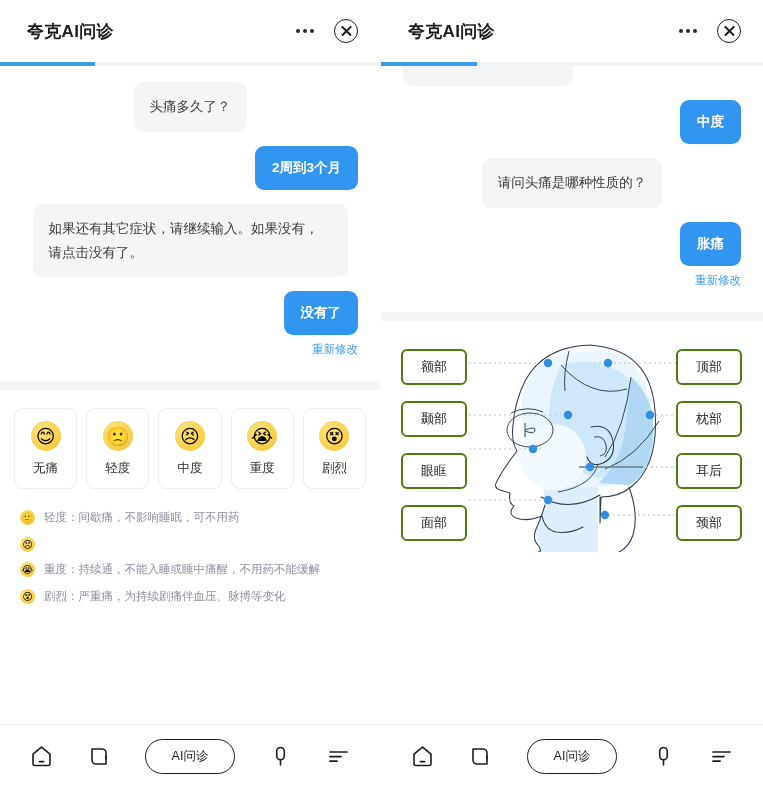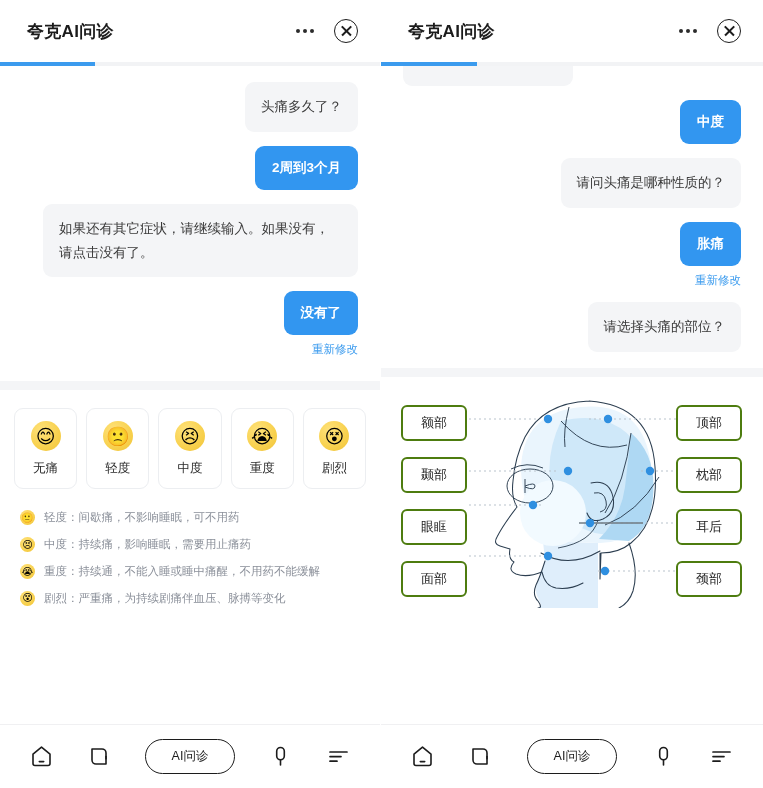--- a/index.html
+++ b/index.html
@@ -69,21 +69,21 @@
     flex: 1 1 auto;
     position: relative;
     background: #ffffff;
     overflow: hidden;
   }
 
   
   .chat { padding: 16px 22px 10px 22px; }
   .chat--right { padding-top: 0; }
   .msg-row { display: flex; margin-bottom: 14px; }
-  .msg-row.bot { justify-content: flex-end; }
+  .msg-row.bot { justify-content: center; }
   .msg-row.user { justify-content: flex-end; flex-direction: column; align-items: flex-end; }
 
   .bubble-bot {
     background: #f4f5f7;
     color: #3a3a3a;
     font-size: 13.5px;
     line-height: 1.75;
     padding: 13px 16px;
     border-radius: 9px;
     max-width: 300px;
@@ -291,21 +291,20 @@
         </div>
       </div>
 
       <div class="legend">
         <div class="legend-row">
           <div class="legend-face">🙁</div>
           <div class="legend-text">轻度：间歇痛，不影响睡眠，可不用药</div>
         </div>
         <div class="legend-row">
           <div class="legend-face">😣</div>
-          <div class="legend-text">中度：持续痛，影响睡眠，需要用止痛药</div>
         </div>
         <div class="legend-row">
           <div class="legend-face">😭</div>
           <div class="legend-text" style="max-width:310px">重度：持续通，不能入睡或睡中痛醒，不用药不能缓解</div>
         </div>
         <div class="legend-row">
           <div class="legend-face">😵</div>
           <div class="legend-text">剧烈：严重痛，为持续剧痛伴血压、脉搏等变化</div>
         </div>
       </div>
@@ -370,23 +369,20 @@
 
         <div class="msg-row bot">
           <div class="bubble-bot">请问头痛是哪种性质的？</div>
         </div>
 
         <div class="msg-row user">
           <div class="bubble-user">胀痛</div>
           <div class="redo-link">重新修改</div>
         </div>
 
-        <div class="msg-row bot" style="margin-bottom:6px">
-          <div class="bubble-bot">请选择头痛的部位？</div>
-        </div>
 
       </div>
 
       <div class="sect-gap"></div>
 
       <div class="diag-card">
         <div class="diag-wrap">
 
           <svg class="diag-svg" width="357" height="215" viewBox="0 0 357 215">
 

